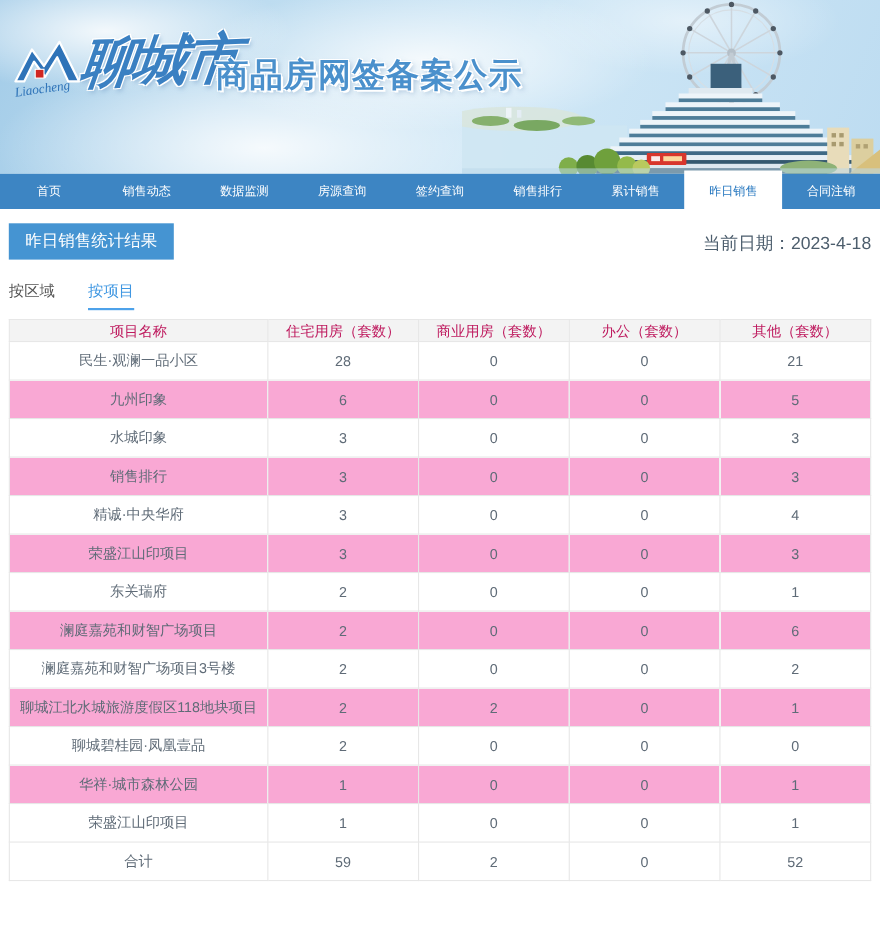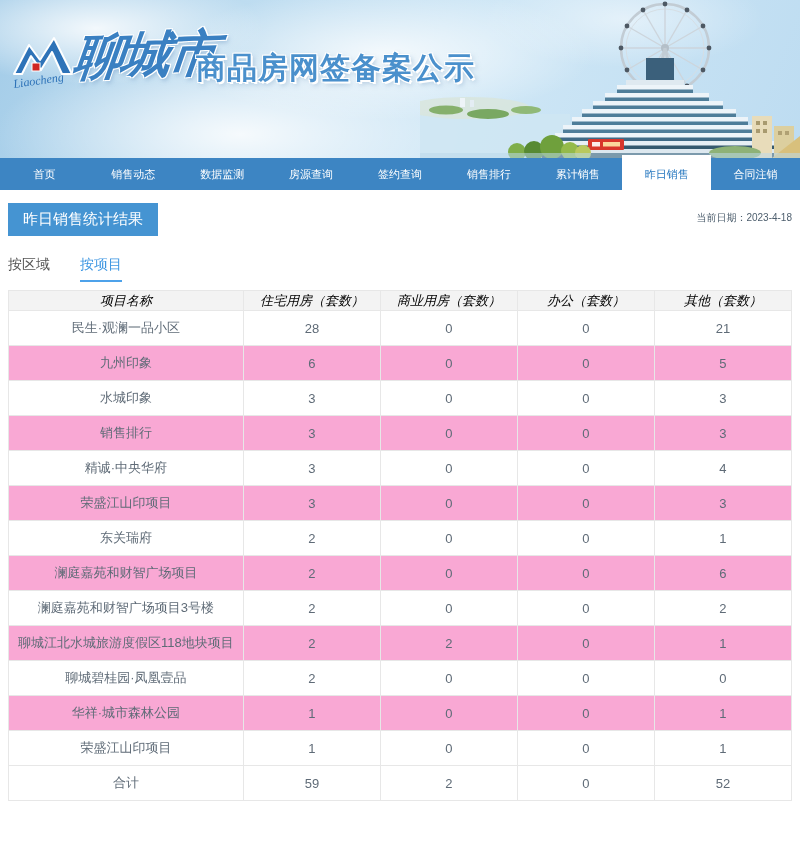--- a/index.html
+++ b/index.html
@@ -60,33 +60,33 @@
 
   
   .title-row {
     display:flex; justify-content:space-between; align-items:flex-start;
     padding:13px 8px 0 8px;
   }
   .section-title {
     background:#4594d2; color:#ffffff;
     font-size:15px; padding:7px 15px;
   }
-  .current-date { color:#4d5e6d; font-size:10px; margin-top:8px; }
+  .current-date { color:#4d5e6d; font-size:16px; margin-top:8px; }
 
   .tabs { display:flex; gap:30px; padding:0 8px; margin-top:20px;align-items:flex-end; }
   .tab { font-size:14px; color:#555; padding-bottom:6px; border-bottom:2px solid transparent; cursor:pointer; }
   .tab.active { color:#3f97e2; border-bottom-color:#4da2ea; }
 
   
   .table-wrap { padding:0 8px; margin-top:8px; }
   table { width:100%; border-collapse:collapse; table-layout:fixed; }
   th {
     background:#f3f3f3; font-weight:normal;
-    color:#000000; font-size:13px; height:20px;
-    border:1px solid #e7e7e7; text-align:center;font-style:italic;
+    color:#be185d; font-size:13px; height:20px;
+    border:1px solid #e7e7e7; text-align:center;
   }
   td {
     color:#5f6b77; font-size:13px; height:35px;
     border:1px solid #e7e7e7; text-align:center;
     background:#ffffff;
     overflow:hidden; white-space:nowrap;
   }
   tr.stripe td { background:#f9a8d4;margin-top:34px; }
 </style>
 </head>

